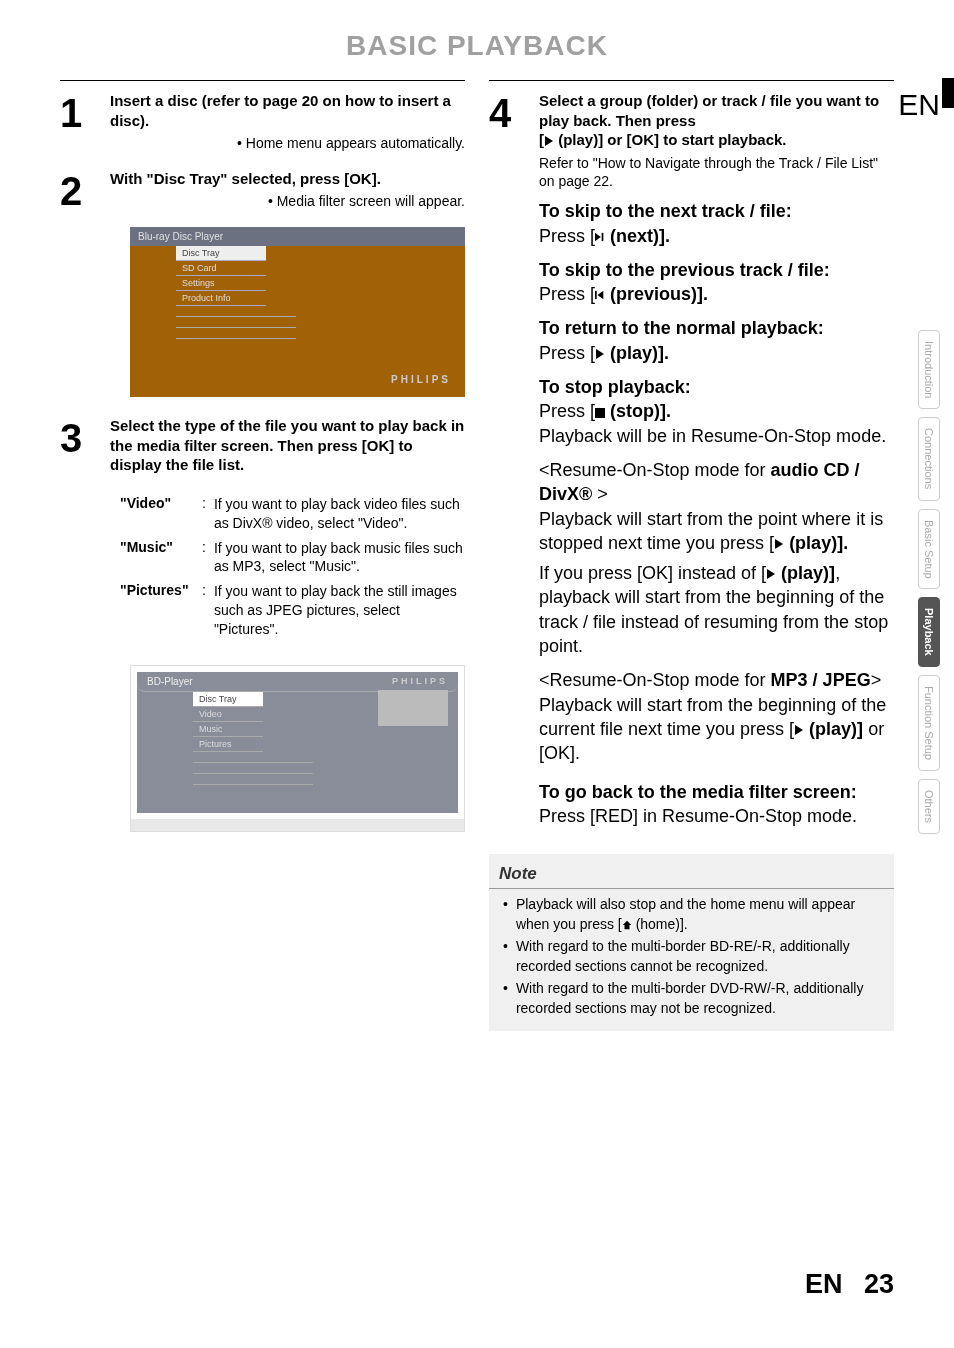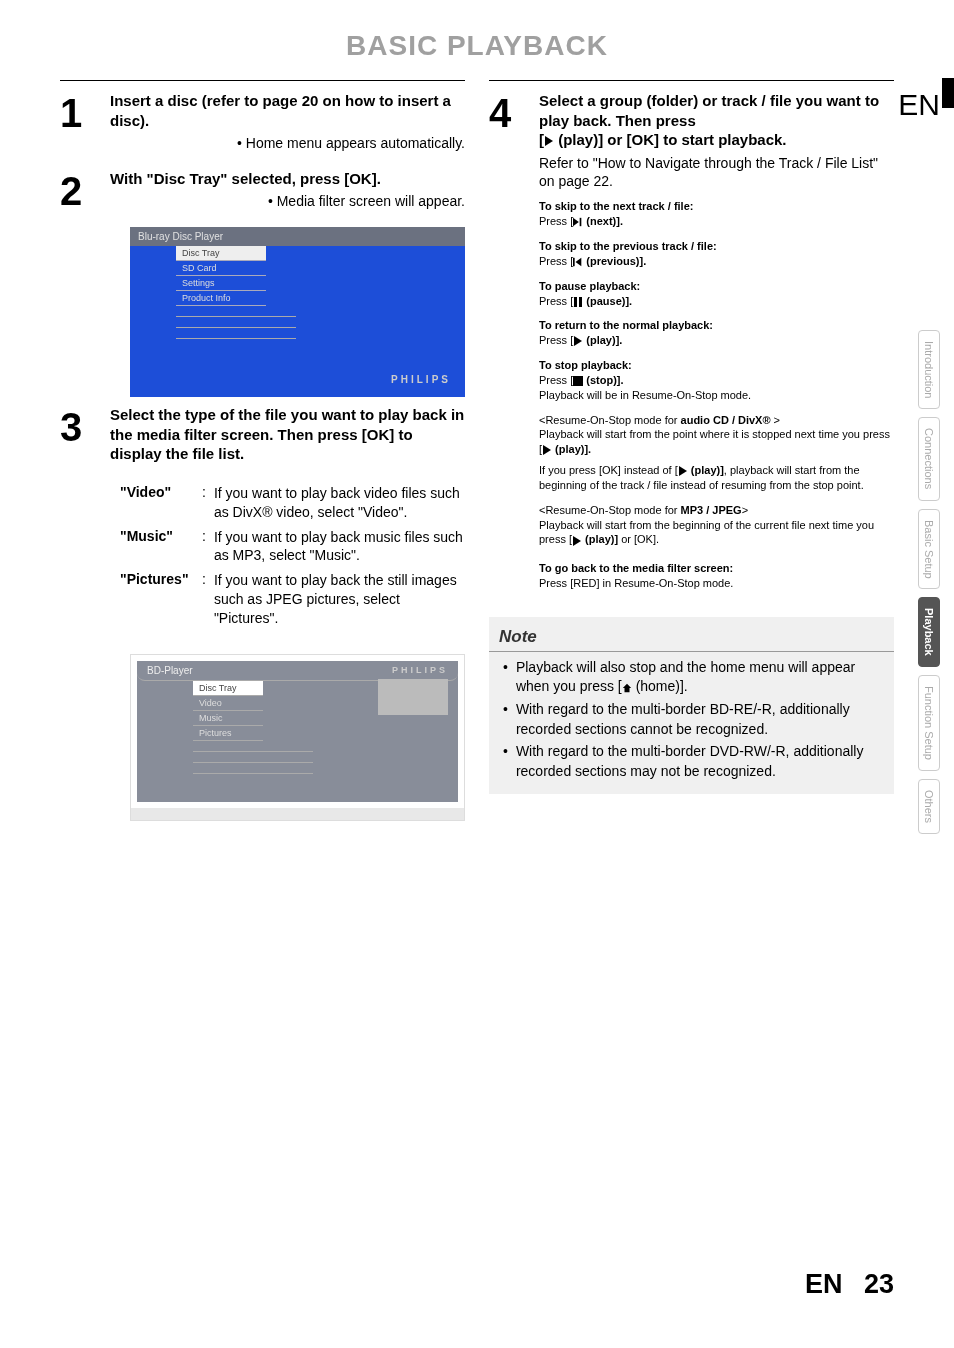--- a/index.html
+++ b/index.html
@@ -41,22 +41,22 @@
     width: 50px;
     flex-shrink: 0;
     padding-top: 2px;
   }
   .step-body { flex: 1; }
   .step-heading { font-weight: bold; font-size: 15px; line-height: 1.3; margin-bottom: 4px; }
   .bullet-list { list-style: none; padding-left: 0; text-align: right; }
   .bullet-list li::before { content: "• "; }
   .bullet-list li { font-size: 14px; line-height: 1.35; }
   .ui-mock {
-    background: #1d4ed8;
-    margin: 10px 0 8px 0px;
+    background: #a16207;
+    margin: 10px 0 19px 0px;
     color: #fff;
     position: relative;
     font-size: 10px;
   }
   .mock1 { height: 170px; margin-left: 70px; margin-right: 0; }
   .mock-topbar {
     background: #6b7180;
     padding: 4px 8px;
     font-size: 10px;
     color: #e0e0e0;
@@ -136,21 +136,21 @@
     position: absolute;
     right: 10px;
     top: 18px;
     width: 70px;
     height: 36px;
     background: #bbb;
   }
   .mock2-lines { margin-left: 56px; }
   .mock2-lines div { border-bottom: 1px solid #aaa; height: 11px; width: 120px; }
 
-  .sub-block { margin-bottom: 10px; font-size: 11px; line-height: 1.35; }
+  .sub-block { margin-bottom: 10px; font-size: 18px; line-height: 1.35; }
   .sub-block .bold { font-weight: bold; }
   .inline-icon { display:inline-block; vertical-align: middle; }
 
   .note-box {
     background: #f0f0f0;
     margin-top: 0;
     padding-bottom: 10px;
     font-size: 14px;
     line-height: 1.4;
   }
@@ -363,26 +363,20 @@
               </svg><span class="bold"> (next)].</span></div>
         </div>
 
         <div class="sub-block">
           <div class="bold">To skip to the previous track / file:</div>
           <div><span>Press [</span><svg class="play-tri inline-icon">
                 <use href="#i-prev"></use>
               </svg><span class="bold"> (previous)].</span></div>
         </div>
 
-        <div class="sub-block">
-          <div class="bold">To pause playback:</div>
-          <div><span>Press [</span><svg class="play-tri inline-icon">
-                <use href="#i-pause"></use>
-              </svg><span class="bold"> (pause)].</span></div>
-        </div>
 
         <div class="sub-block">
           <div class="bold">To return to the normal playback:</div>
           <div><span>Press [</span><svg class="play-tri inline-icon">
                 <use href="#i-play"></use>
               </svg><span class="bold"> (play)].</span></div>
         </div>
 
         <div class="sub-block">
           <div class="bold">To stop playback:</div>

